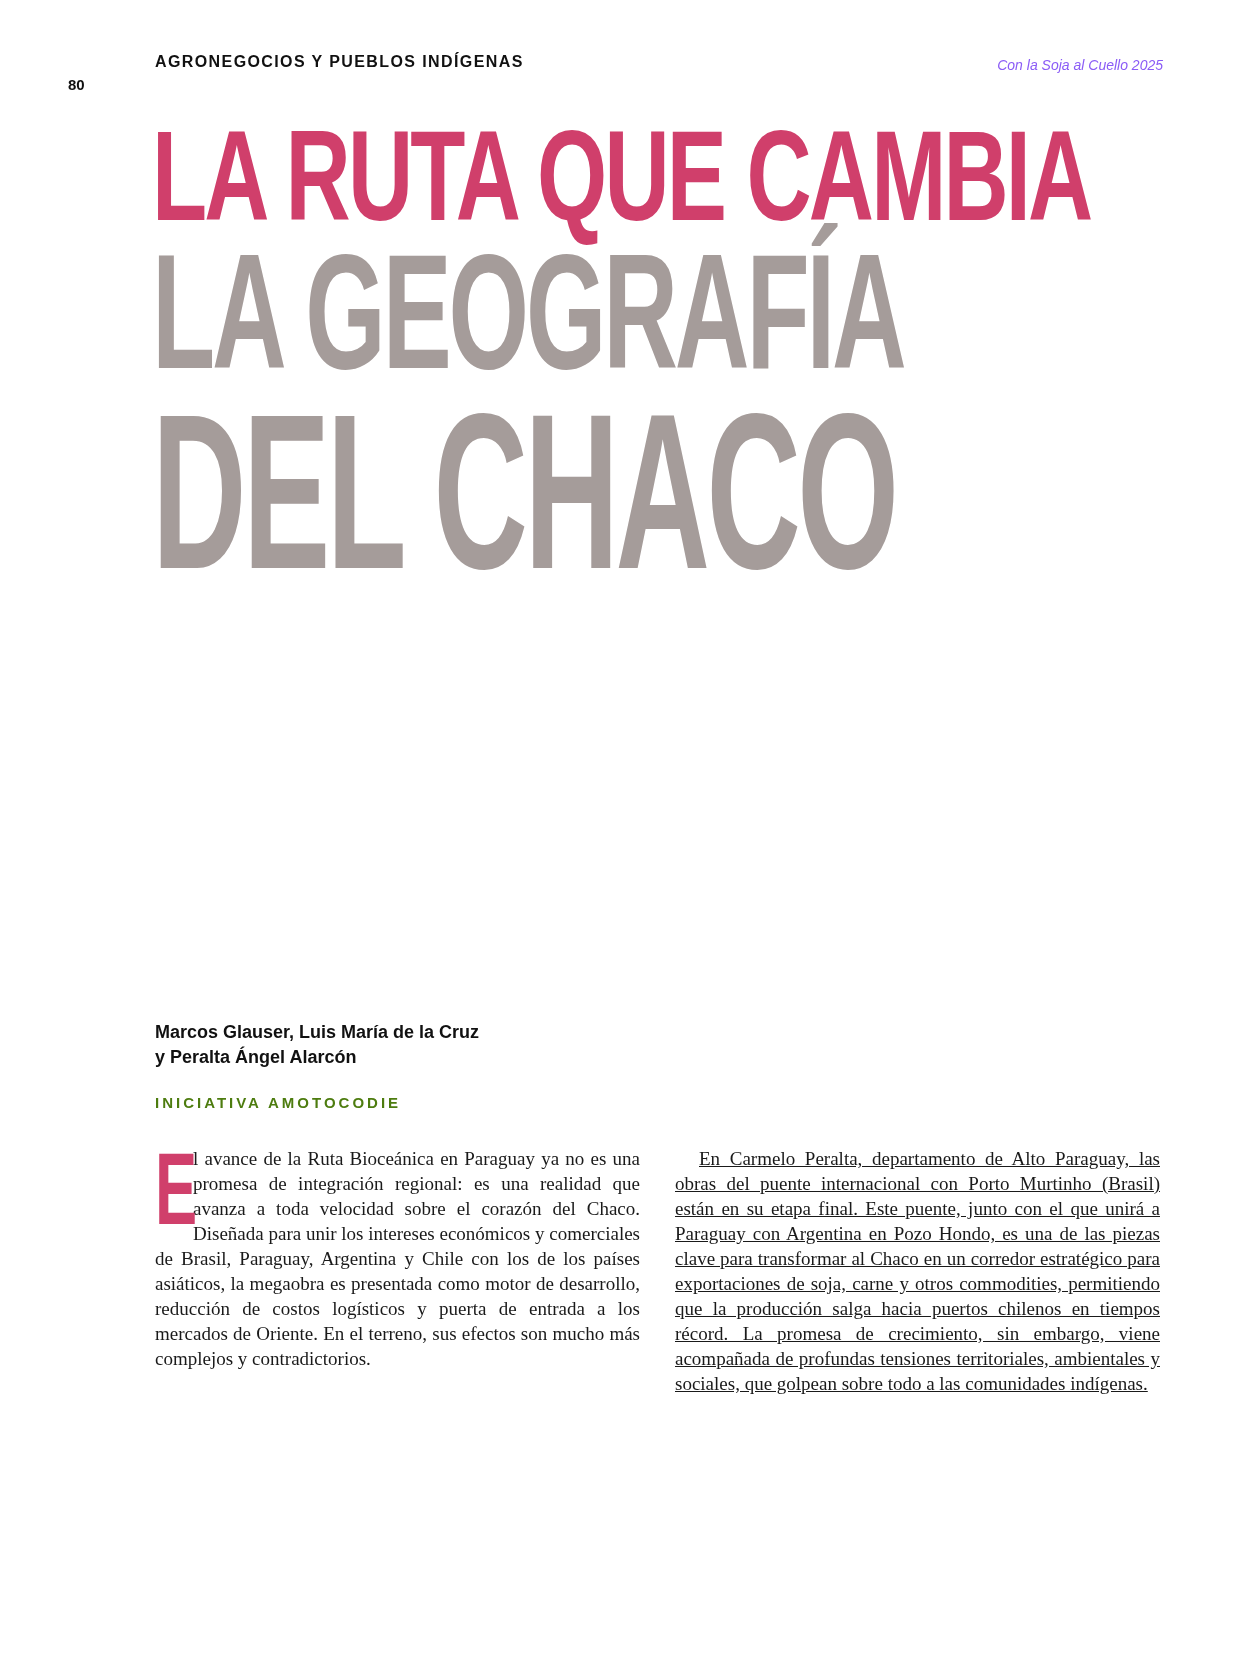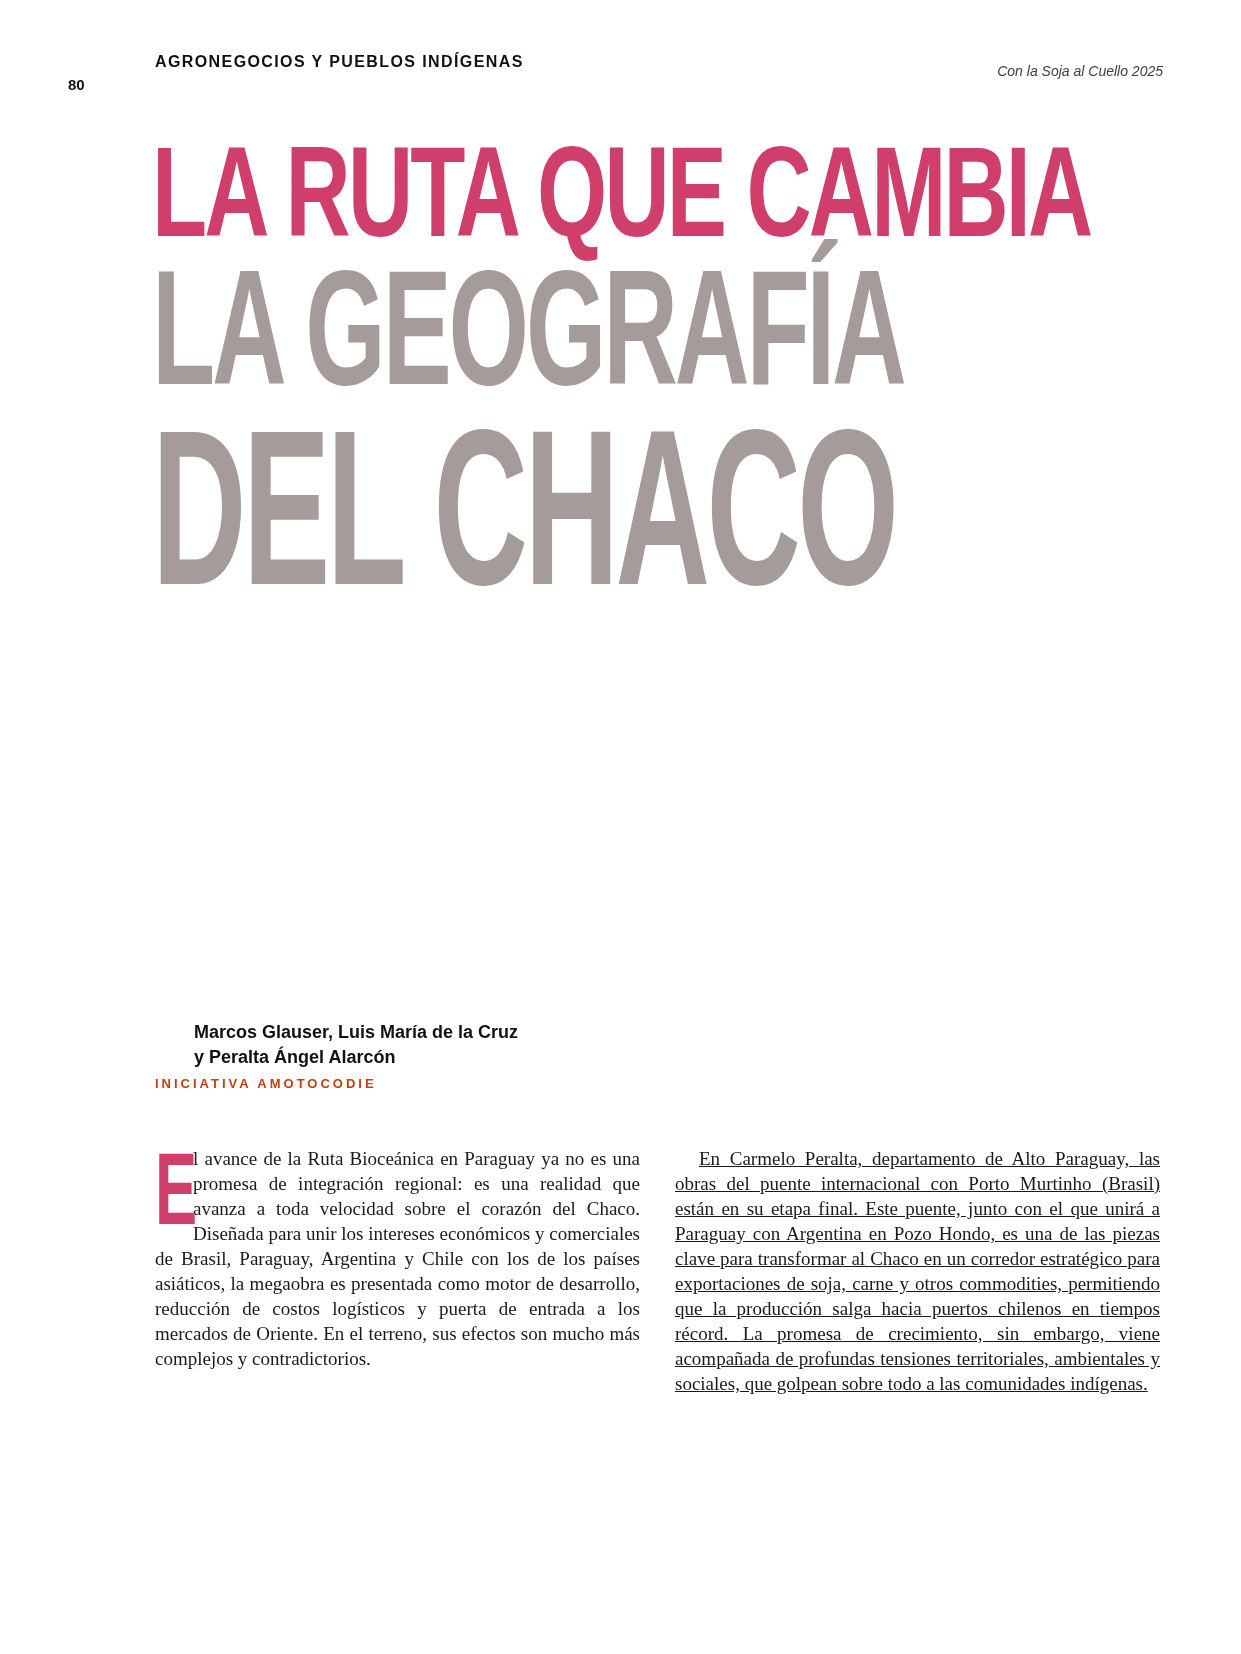--- a/index.html
+++ b/index.html
@@ -1,32 +1,32 @@
 <!DOCTYPE html>
 <html><head>
 <meta charset="utf-8">
 <style>
   html, body { margin: 0; padding: 0; background: #ffffff; }
   body { width: 1241px; height: 1654px; position: relative; overflow: hidden;
          font-family: "Liberation Sans", "DejaVu Sans", sans-serif; color: #1a1a1a; }
 
   .page-number { position: absolute; left: 68px; top: 56px; font-size: 15px; font-weight: bold; color: #111; margin-top: 20px; }
   .section-title { position: absolute; left: 155px; top: 53px; font-size: 16px; font-weight: bold; letter-spacing: 1.4px; color: #111; }
-  .running-title { position: absolute; right: 78px; top: 63px; font-size: 14px; font-style: italic; color: #404040; }
+  .running-title { position: absolute; right: 78px; top: 57px; font-size: 14px; font-style: italic; color: #8b5cf6; }
 
-  .headline { position: absolute; left: 152px; top: 128px; width: 1010px; }
+  .headline { position: absolute; left: 152px; top: 112px; width: 1010px; }
   .hl-line { display: block; font-weight: bold; white-space: nowrap; transform-origin: left top;
              font-family: "Liberation Sans", sans-serif; line-height: 1; }
   .hl-1 { color: #d03f6b; font-size: 128px; letter-spacing: -4px; transform: scaleX(0.705); margin-top: 0; height: 112px; }
   .hl-2 { color: #a59c9a; font-size: 163px; letter-spacing: -5px; transform: scaleX(0.635); height: 142px; margin-top: 6px; }
   .hl-3 { color: #a59c9a; font-size: 220px; letter-spacing: -6px; transform: scaleX(0.595); height: 190px; margin-top: 10px; }
 
   .byline { position: absolute; left: 155px; top: 1020px; }
-  .authors { font-size: 18px; font-weight: bold; line-height: 25px; color: #111; margin-left: 39px; }
-  .org { font-size: 13px; font-weight: bold; letter-spacing: 3px; margin-top: 6px; color: #c2410c; }
+  .authors { font-size: 18px; font-weight: bold; line-height: 25px; color: #111; }
+  .org { font-size: 15px; font-weight: bold; letter-spacing: 3px; margin-top: 24px; color: #4d7c0f; }
 
   .col { position: absolute; top: 1146px; width: 485px; font-family: "Liberation Serif", serif;
          font-size: 19px; line-height: 25px; text-align: justify; color: #1a1a1a; }
   .col-left { left: 155px; }
   .col-right { left: 675px; }
   .col-right p { text-indent: 24px; text-decoration: underline; }
   .col p { margin: 0; }
 
   .dropcap { float: left; width: 34px; height: 74px; margin: 2px 4px 0 0; position: relative; }
   .dropcap-glyph { position: absolute; left: 0; top: -10px; font-size: 102px; line-height: 1; font-weight: bold;

